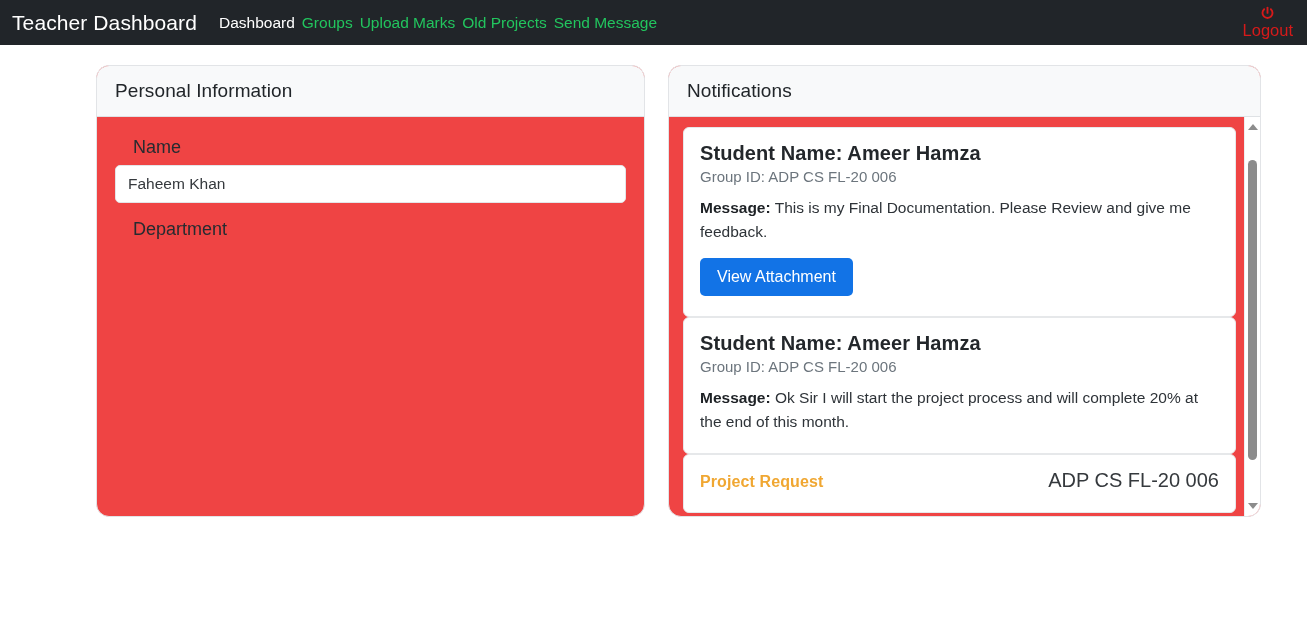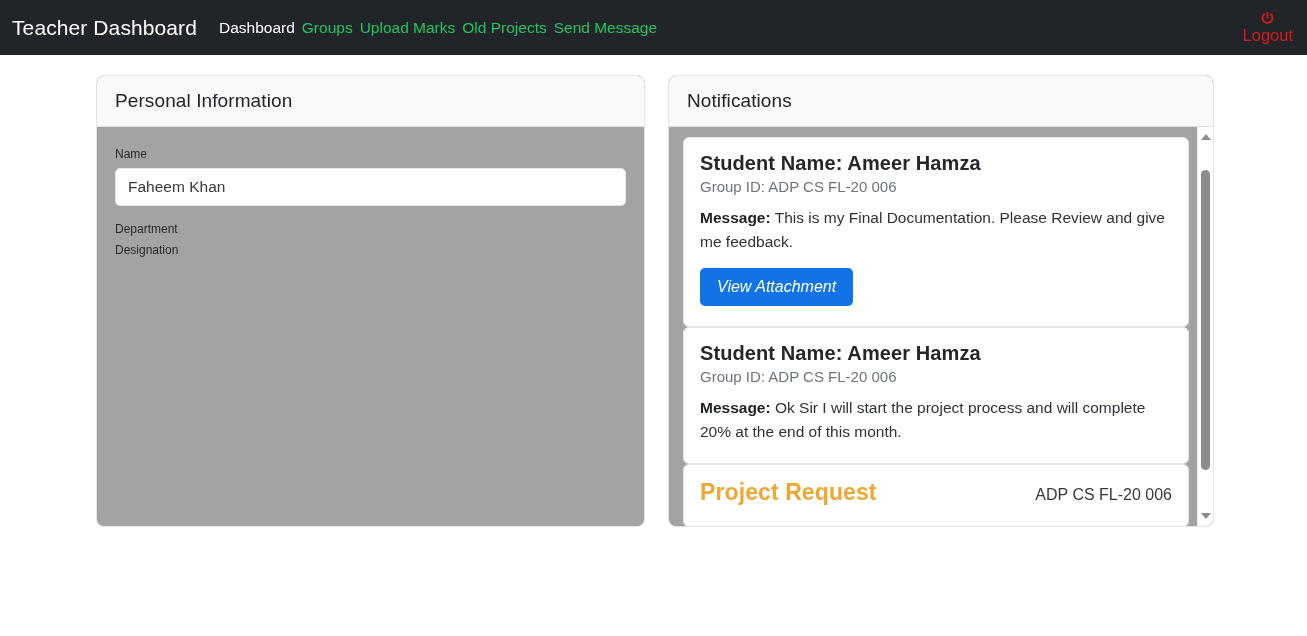--- a/index.html
+++ b/index.html
@@ -6,21 +6,21 @@
   html, body {
     margin: 0; padding: 0;
     width: 1307px; height: 636px;
     background: #ffffff;
     font-family: "Liberation Sans", sans-serif;
     overflow: hidden;
   }
 
   
   .navbar {
-    height: 55px;
+    height: 45px;
     background: #212529;
     display: flex;
     align-items: center;
     padding: 0 14px 0 12px;
     position: relative;
   }
   .brand {
     color: #ffffff;
     font-size: 21px;
     letter-spacing: .1px;
@@ -61,22 +61,22 @@
   }
 
   
   .content {
     padding: 20px 0 0 0;
     display: flex;
     align-items: flex-start;
   }
   .panel {
     border: 1px solid #e2e4e7;
-    border-radius: 8px;
-    background: #a3a3a3;
+    border-radius: 13px;
+    background: #ef4444;
     overflow: hidden;
   }
   .panel-head {
     background: #f8f9fa;
     border-bottom: 1px solid #dfe2e5;
     padding: 14px 18px;
   }
   .panel-title {
     font-size: 19px;
     color: #212529;
@@ -86,42 +86,43 @@
   
   .left-panel {
     margin-left: 96px;
     width: 549px;
     height: 452px;
     display: flex;
     flex-direction: column;
   }
   .form-body { padding: 20px 18px 0 18px; }
   .field-label {
-    font-size: 12px;
+    font-size: 18px;
     color: #262b30;
     margin-bottom: 7px;
+    margin-left: 18px;
   }
   .field-input {
     width: 100%;
     height: 38px;
     border: 1px solid #e3e5e8;
     border-radius: 5px;
     padding: 10px 12px;
     font-size: 15.5px;
     color: #35393d;
     font-family: "Liberation Sans", sans-serif;
     background: #fff;
     outline: none;
     margin-bottom: 16px;
   }
 
   
   .right-panel {
     margin-left: 23px;
-    width: 546px;
+    width: 593px;
     height: 452px;
     display: flex;
     flex-direction: column;
   }
   .notif-area {
     position: relative;
     flex: 1;
     overflow: hidden;
   }
   .notif-scroll {
@@ -159,35 +160,34 @@
     margin-top: 15px;
     background: #1273e6;
     border: none;
     border-radius: 5px;
     color: #ffffff;
     font-size: 16px;
     font-family: "Liberation Sans", sans-serif;
     padding: 10px 17px;
     cursor: pointer;
     display: inline-block;
-    font-style: italic;
   }
   .req-head {
     display: flex;
     align-items: baseline;
     justify-content: space-between;
   }
   .req-title {
-    font-size: 23px;
+    font-size: 16px;
     font-weight: bold;
     color: #f0a732;
     letter-spacing: .1px;
   }
   .req-gid {
-    font-size: 16px;
+    font-size: 20px;
     color: #35393d;
   }
 
   
   .sb {
     position: absolute;
     top: 0; right: 0; bottom: 0;
     width: 16px;
     background: #ffffff;
     border-left: 1px solid #eceff1;
@@ -257,21 +257,20 @@
       <div>
         <div class="field-label">Name</div>
         <input class="field-input" readonly="" value="Faheem Khan" style="">
       </div>
 
       <div>
         <div class="field-label">Department</div>
       </div>
 
       <div>
-        <div class="field-label">Designation</div>
       </div>
 
     </div>
   </div>
 
   <div class="panel right-panel">
     <div class="panel-head">
       <div class="panel-title">Notifications</div>
     </div>
 

